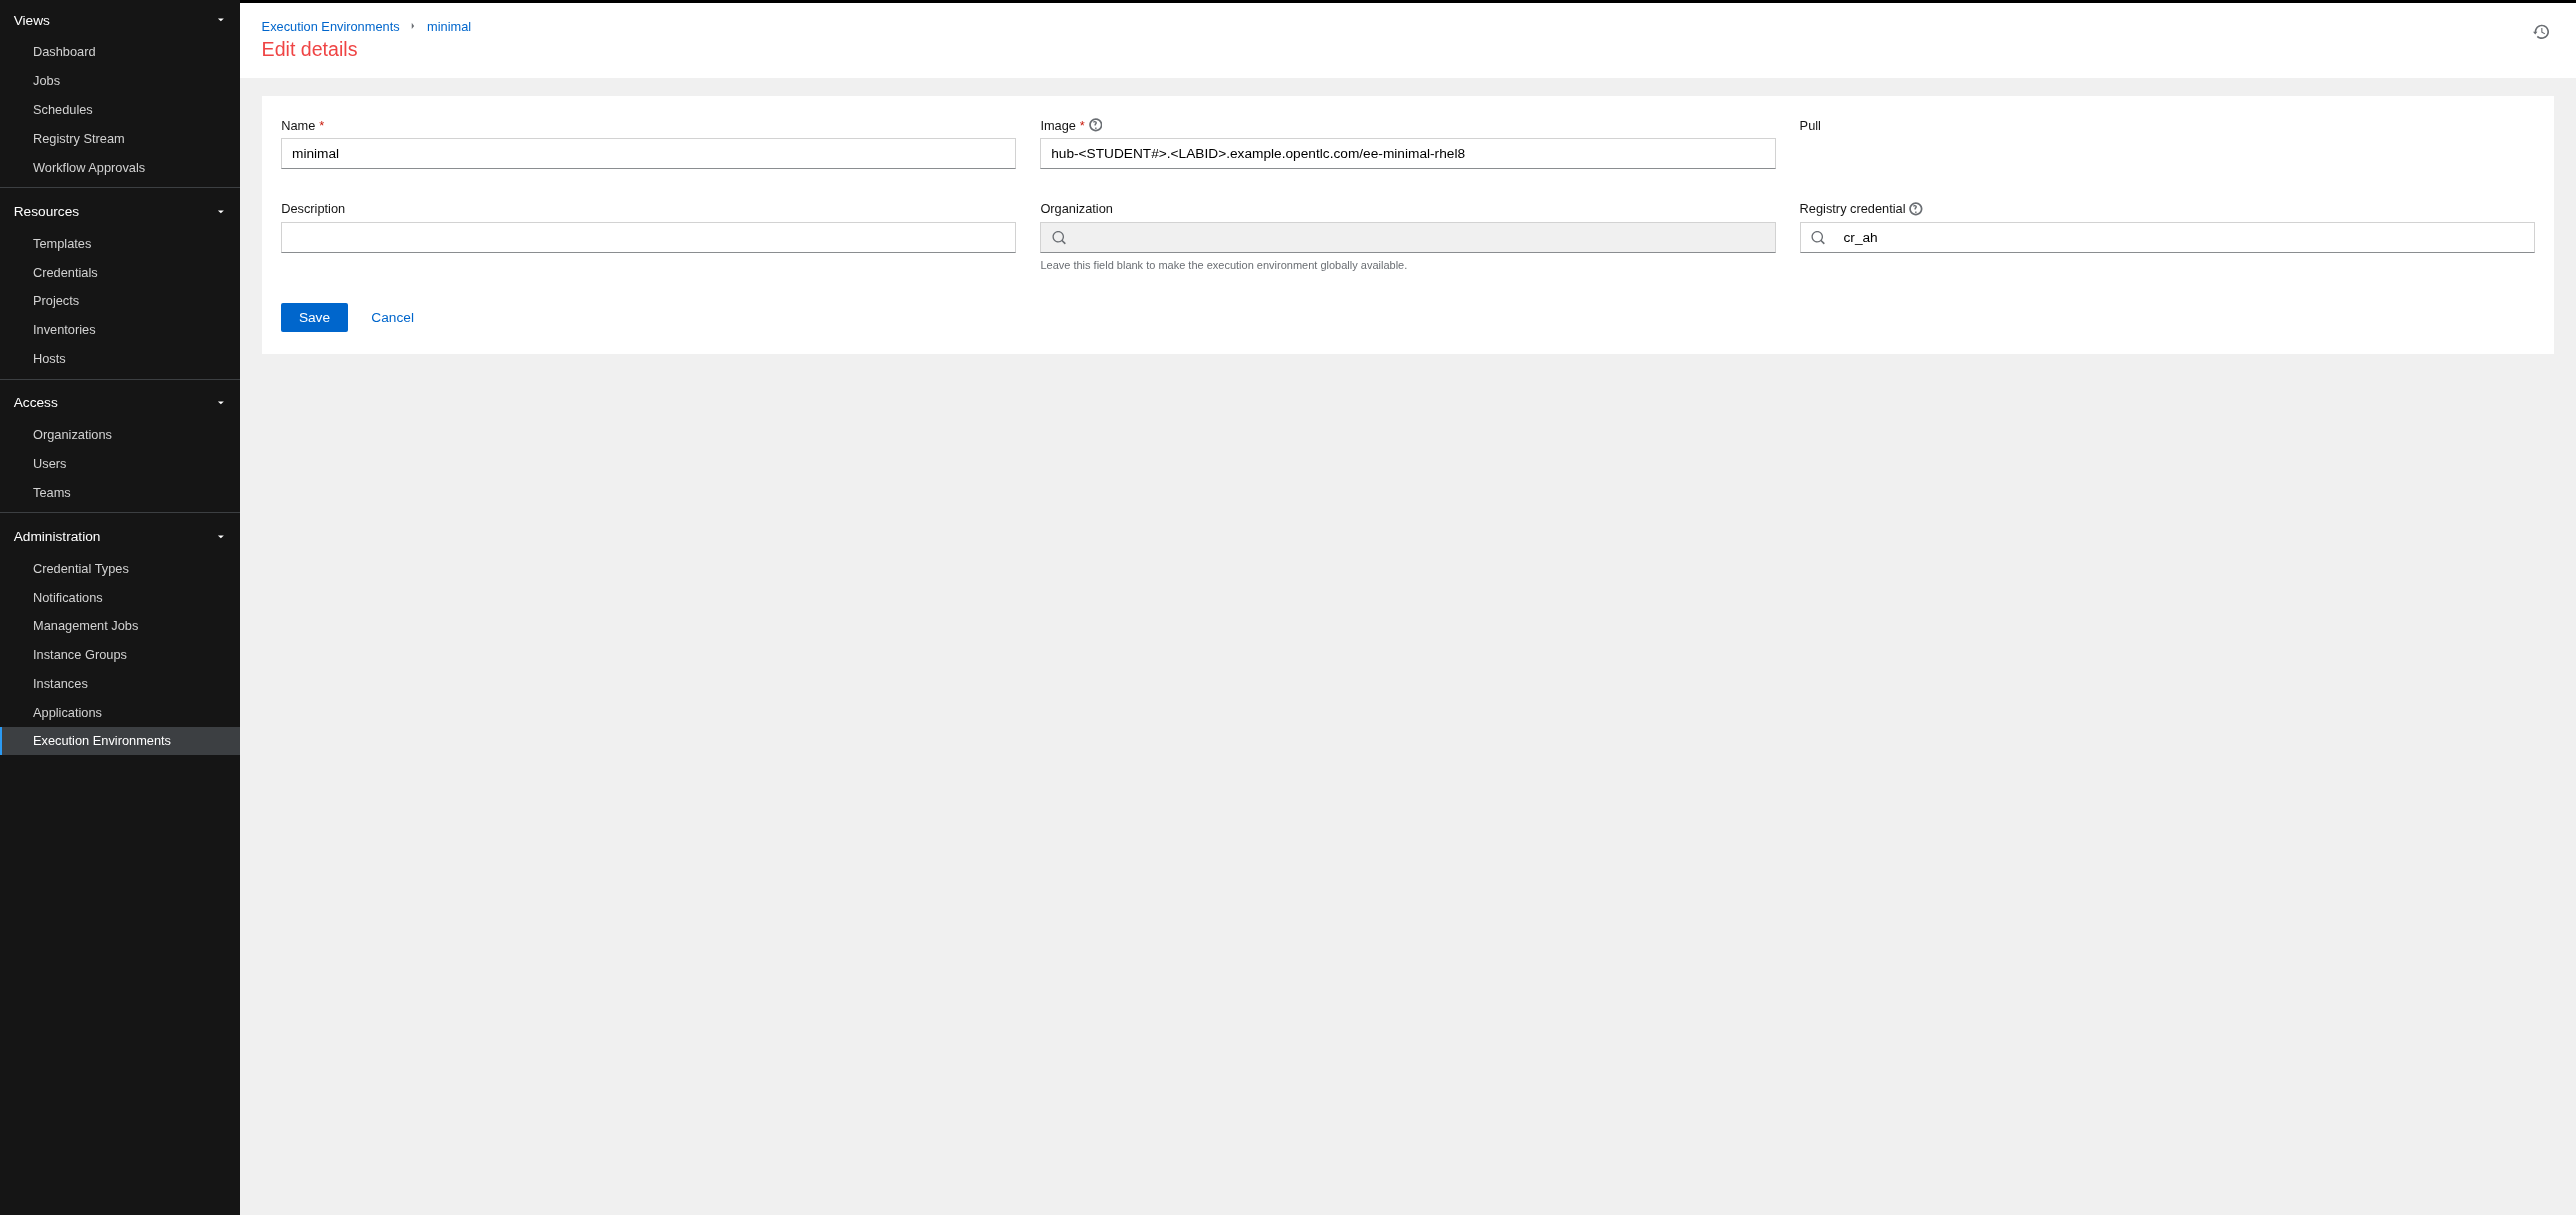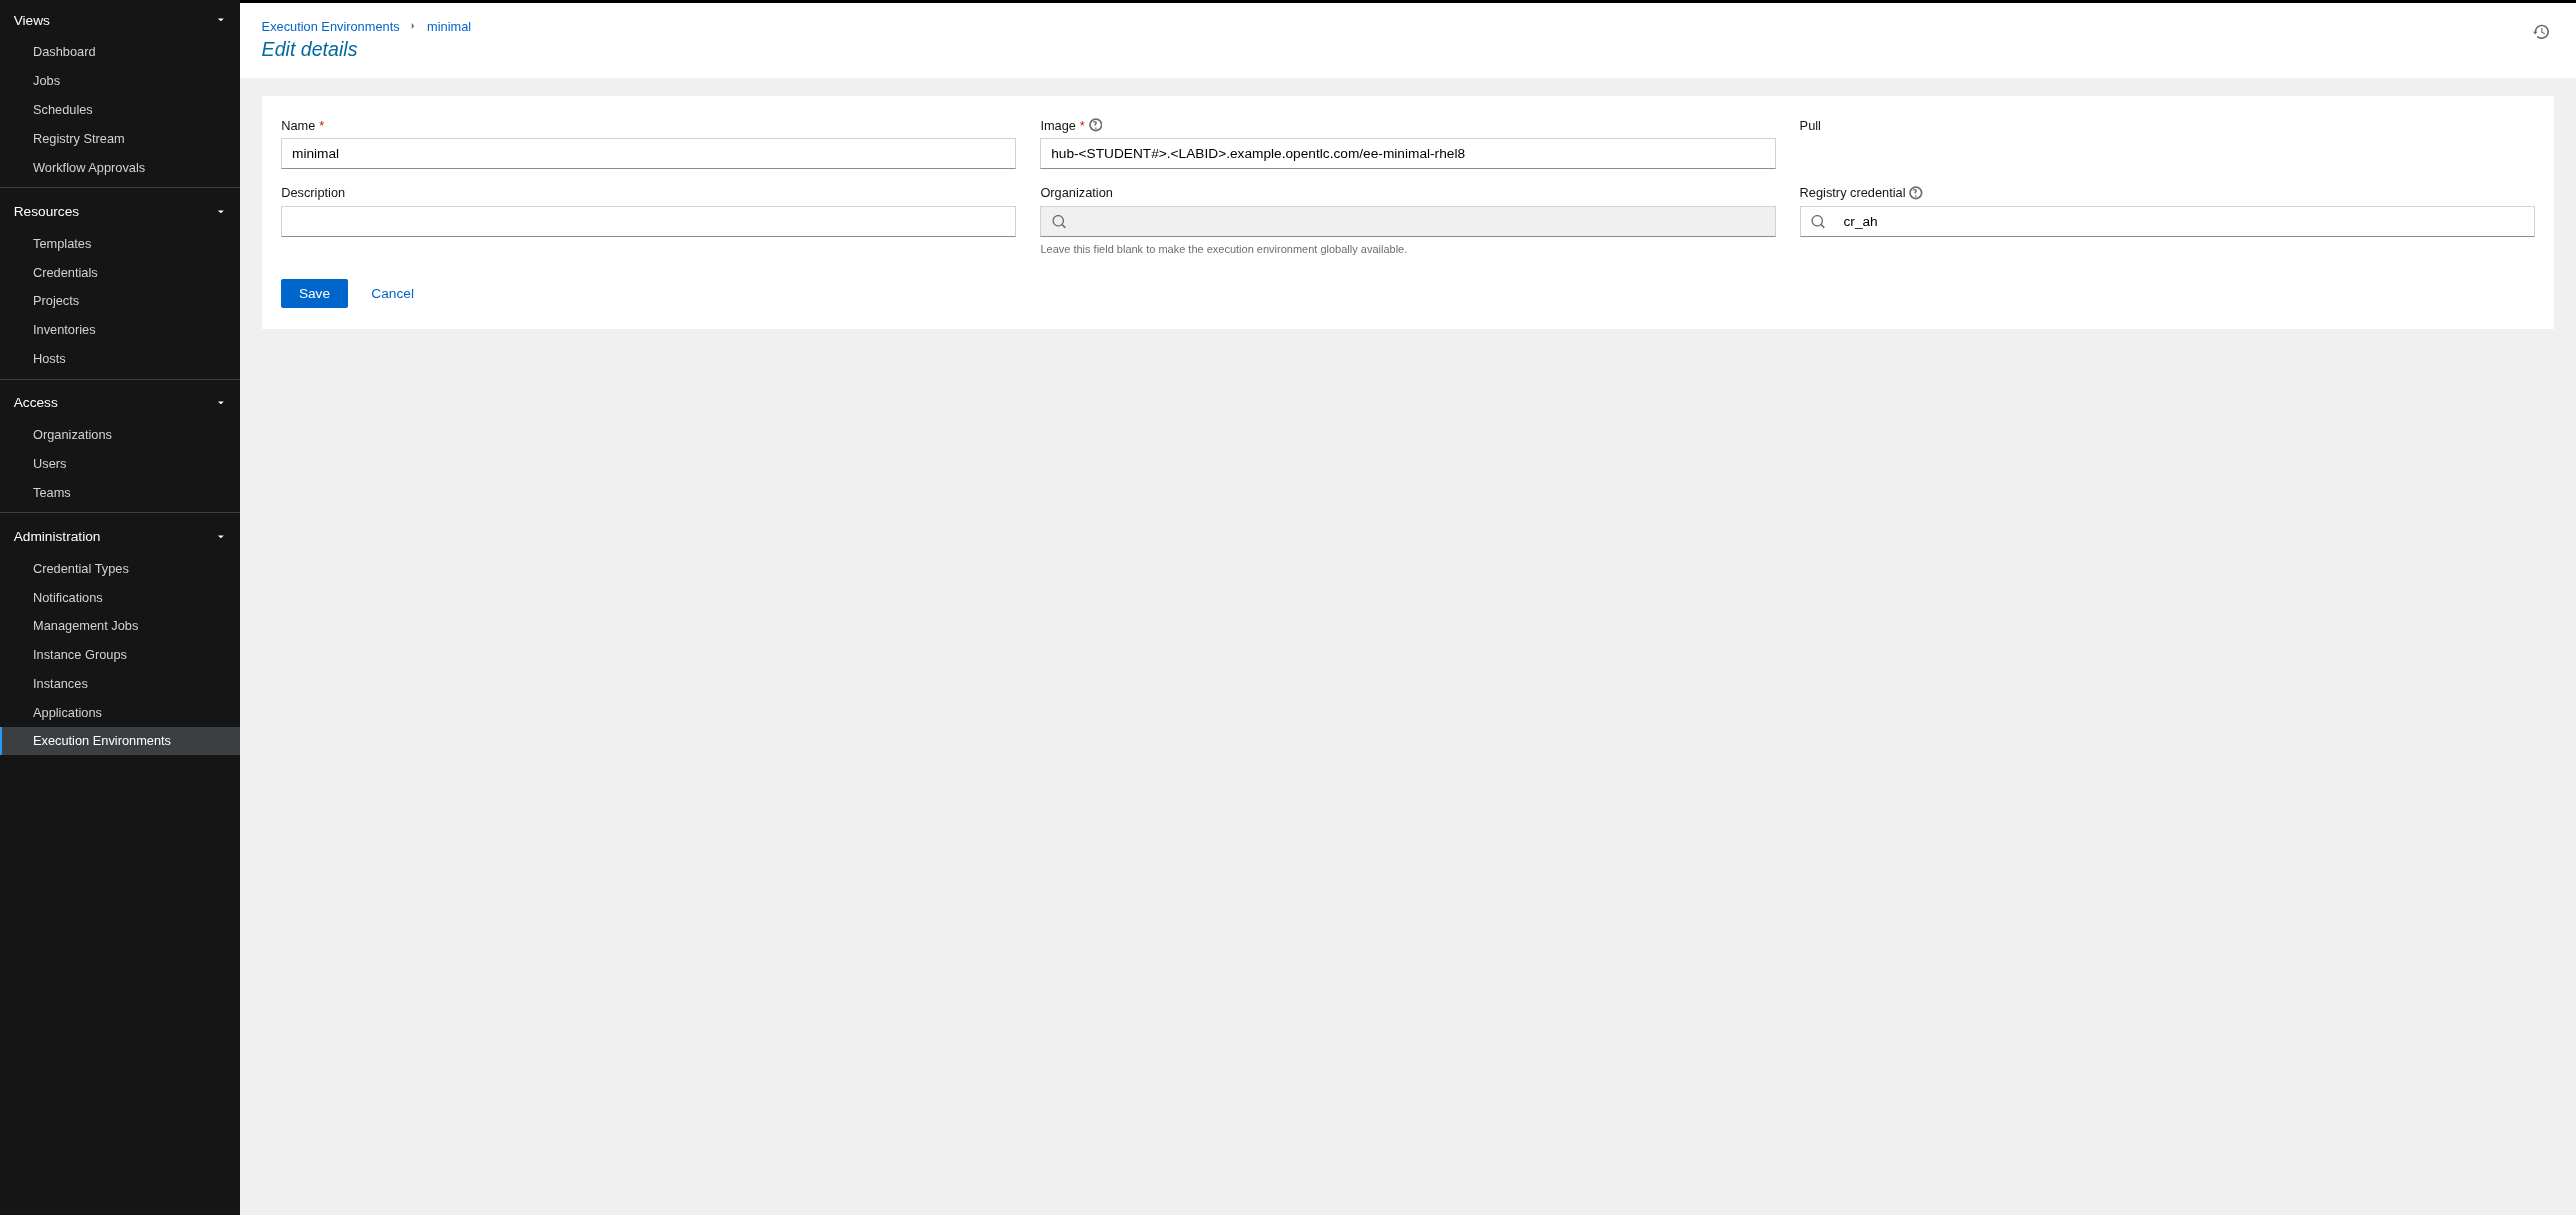--- a/index.html
+++ b/index.html
@@ -83,39 +83,38 @@
       cursor: pointer;
     }
     .breadcrumb-sep {
       color: #6a6e73;
       display: inline-flex;
       align-items: center;
     }
     .page-title {
       font-size: 19.6px;
       font-weight: 400;
-      color: #0369a1;
-      font-style: italic;
+      color: #ef4444;
     }
     .history-icon {
       color: #6a6e73;
       cursor: pointer;
       padding: 3.9px;
     }
     
     .form-card {
       background: #fff;
       margin: 17.7px 21.6px;
       padding: 21.6px 19.6px;
     }
     .form-row {
       display: grid;
       grid-template-columns: 1fr 1fr 1fr;
       gap: 24px;
-      margin-bottom: 16px;
+      margin-bottom: 32px;
     }
     .form-group {
       display: flex;
       flex-direction: column;
     }
     .form-label {
       font-size: 12.8px;
       color: #151515;
       margin-bottom: 5.9px;
       display: flex;

